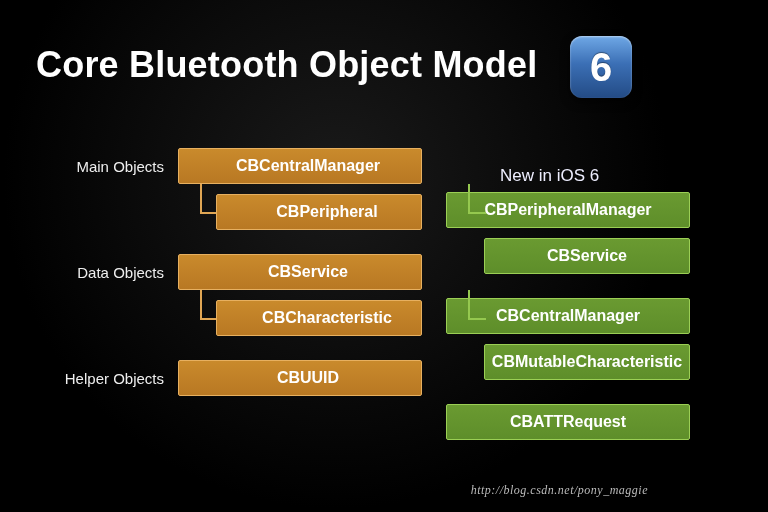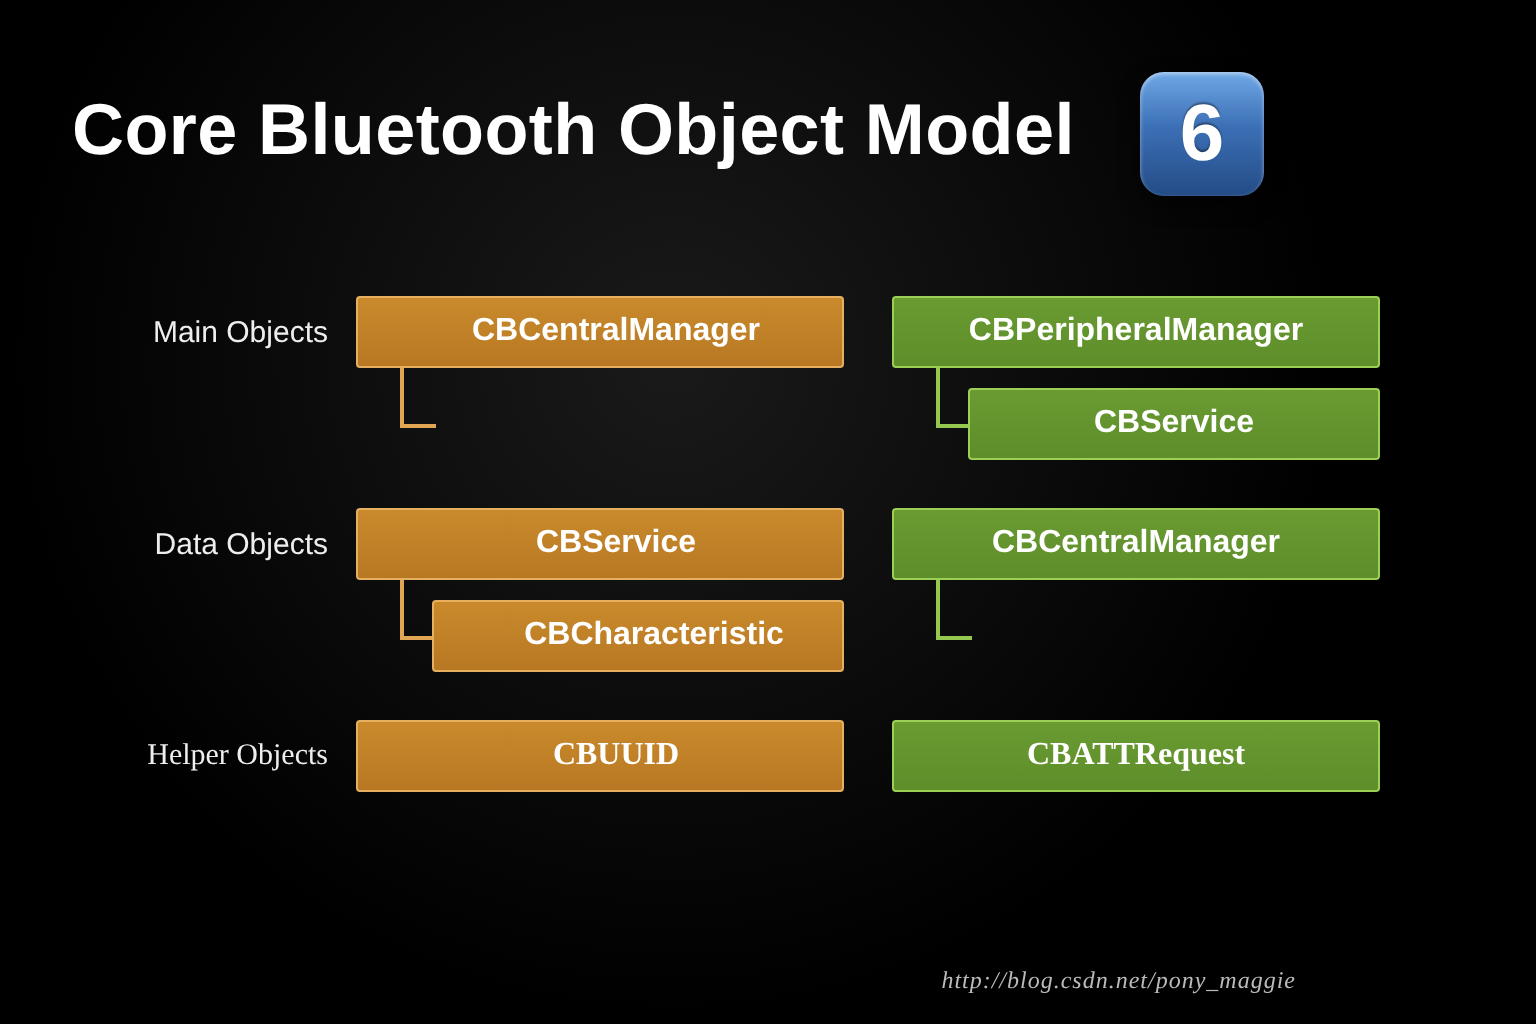--- a/index.html
+++ b/index.html
@@ -49,21 +49,21 @@
   .grid {
     position: absolute;
     top: 148px;
     left: 36px;
     width: 700px;
   }
   .row {
     position: relative;
     height: 106px;
   }
-  .row.short { height: 68px; font-family: Liberation Serif, serif; }
+  .row.short { height: 68px; }
   .row-label {
     position: absolute;
     left: 0;
     top: 10px;
     width: 128px;
     text-align: right;
     font-size: 15px;
     color: #eee;
     font-weight: 400;
   }
@@ -79,21 +79,21 @@
     height: 36px;
     line-height: 34px;
     text-align: center;
     font-size: 16px;
     font-weight: 600;
     border: 1.5px solid;
     border-radius: 2px;
     color: #fff;
   }
   .orange { background: linear-gradient(180deg,#c98a2c,#b87823); border-color: #e7b060; padding-left: 16px; }
-  .green  { background: linear-gradient(180deg,#6a9a31,#5e8e2a); border-color: #9bcf55; }
+  .green  { background: linear-gradient(180deg,#6a9a31,#5e8e2a); border-color: #9bcf55; margin-top: 44px; }
   .child-wrap {
     position: absolute;
     top: 46px;
     left: 38px;
     width: 206px;
   }
   .child-wrap .box { width: 100%; }
   .connector {
     position: absolute;
     border-left: 2px solid;
@@ -130,20 +130,23 @@
   <div class="col-header right">New in iOS 6</div>
 
   <div class="grid">
 
     <div class="row">
       <div class="row-label">Main Objects</div>
 
       <div class="cell left">
         <div class="box orange">CBCentralManager</div>
         <div class="connector orange-c"></div>
+        <div class="child-wrap">
+          <div class="box orange">CBPeripheral</div>
+        </div>
       </div>
 
       <div class="cell right">
         <div class="box green">CBPeripheralManager</div>
         <div class="connector green-c"></div>
         <div class="child-wrap">
           <div class="box green">CBService</div>
         </div>
       </div>
     </div>
@@ -155,20 +158,23 @@
         <div class="box orange">CBService</div>
         <div class="connector orange-c"></div>
         <div class="child-wrap">
           <div class="box orange">CBCharacteristic</div>
         </div>
       </div>
 
       <div class="cell right">
         <div class="box green">CBCentralManager</div>
         <div class="connector green-c"></div>
+        <div class="child-wrap">
+          <div class="box green">CBMutableCharacteristic</div>
+        </div>
       </div>
     </div>
 
     <div class="row short">
       <div class="row-label">Helper Objects</div>
 
       <div class="cell right">
         <div class="box green">CBATTRequest</div>
       </div>
 

